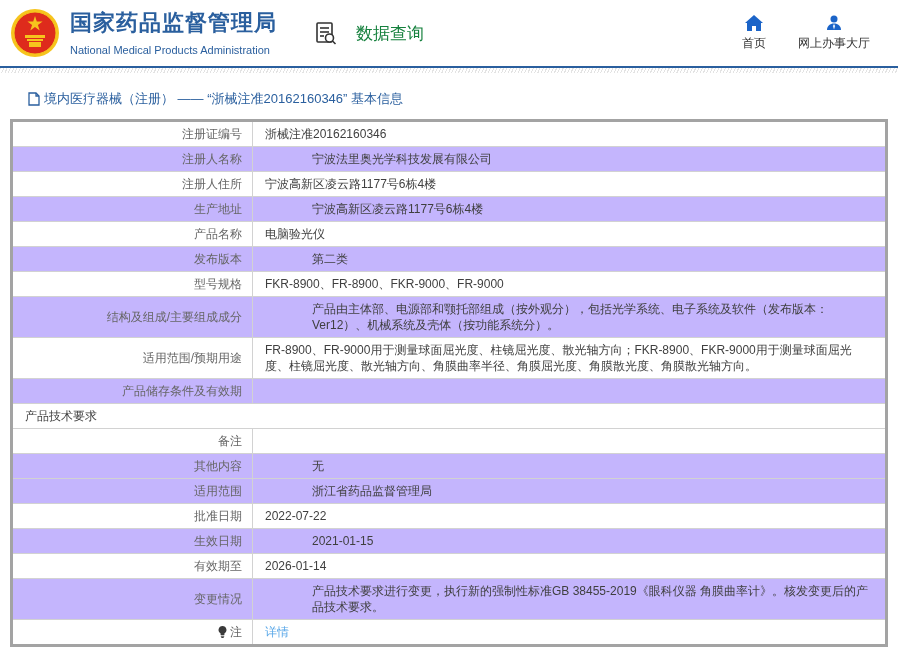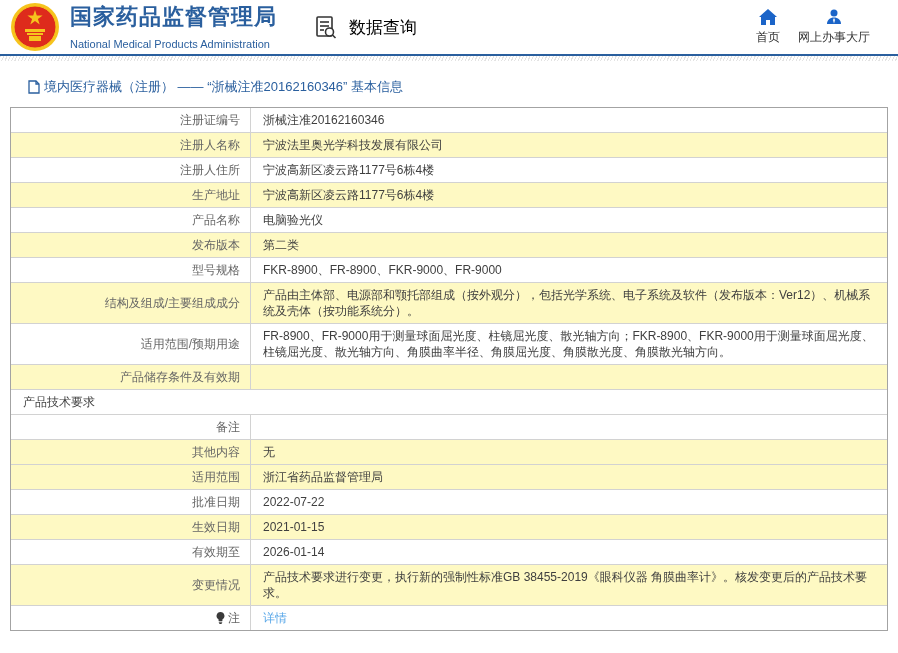--- a/index.html
+++ b/index.html
@@ -6,21 +6,21 @@
   html,body { width: 898px; height: 653px; }
   body {
     font-family: "Liberation Sans", "DejaVu Sans", sans-serif;
     background: #ffffff;
     overflow: hidden;
     position: relative;
   }
 
   
   .header {
-    height: 54px;
+    height: 66px;
     display: flex;
     align-items: center;
     padding: 0 14px 0 10px;
   }
   .logo { width: 50px; height: 50px; flex: 0 0 50px; }
   .title-block { margin-left: 10px; }
   .site-title {
     color: #2a5f9e;
     font-size: 22px;
     font-weight: bold;
@@ -30,28 +30,28 @@
   .site-subtitle {
     color: #2a5f9e;
     font-size: 11px;
     margin-top: 8px;
   }
   .section-link {
     display: flex;
     align-items: center;
     margin-left: 36px;
     font-size: 17px;
-    color: #000000;
-    gap: 10px;
+    color: #15803d;
+    gap: 17px;
     cursor: pointer;
   }
   .top-nav {
     margin-left: auto;
     display: flex;
-    gap: 18px;
+    gap: 32px;
     padding-right: 14px;
   }
   .nav-item {
     display: flex;
     flex-direction: column;
     align-items: center;
     font-size: 12px;
     color: #333;
     gap: 4px;
     cursor: pointer;
@@ -68,25 +68,25 @@
     color: #2a5f9e;
     font-size: 13px;
     display: flex;
     align-items: center;
     gap: 4px;
   }
 
   
   .info-table {
     margin: 0 10px;
-    border: 1px solid #a3a3a3;
+    border: 3px solid #a3a3a3;
   }
   .row { display: flex; align-items: stretch; border-top: 1px solid #d2d2d2; background:#fff; }
   .row:first-child { border-top: none; }
-  .row.alt { background: #fef9c3; }
+  .row.alt { background: #c4b5fd; gap: 47px; }
   .cell { font-size: 12px; line-height: 16px; }
   .cell.label {
     flex: 0 0 240px;
     width: 240px;
     border-right: 1px solid #d2d2d2;
     color: #666;
     display: flex;
     align-items: center;
     justify-content: flex-end;
     gap: 3px;

